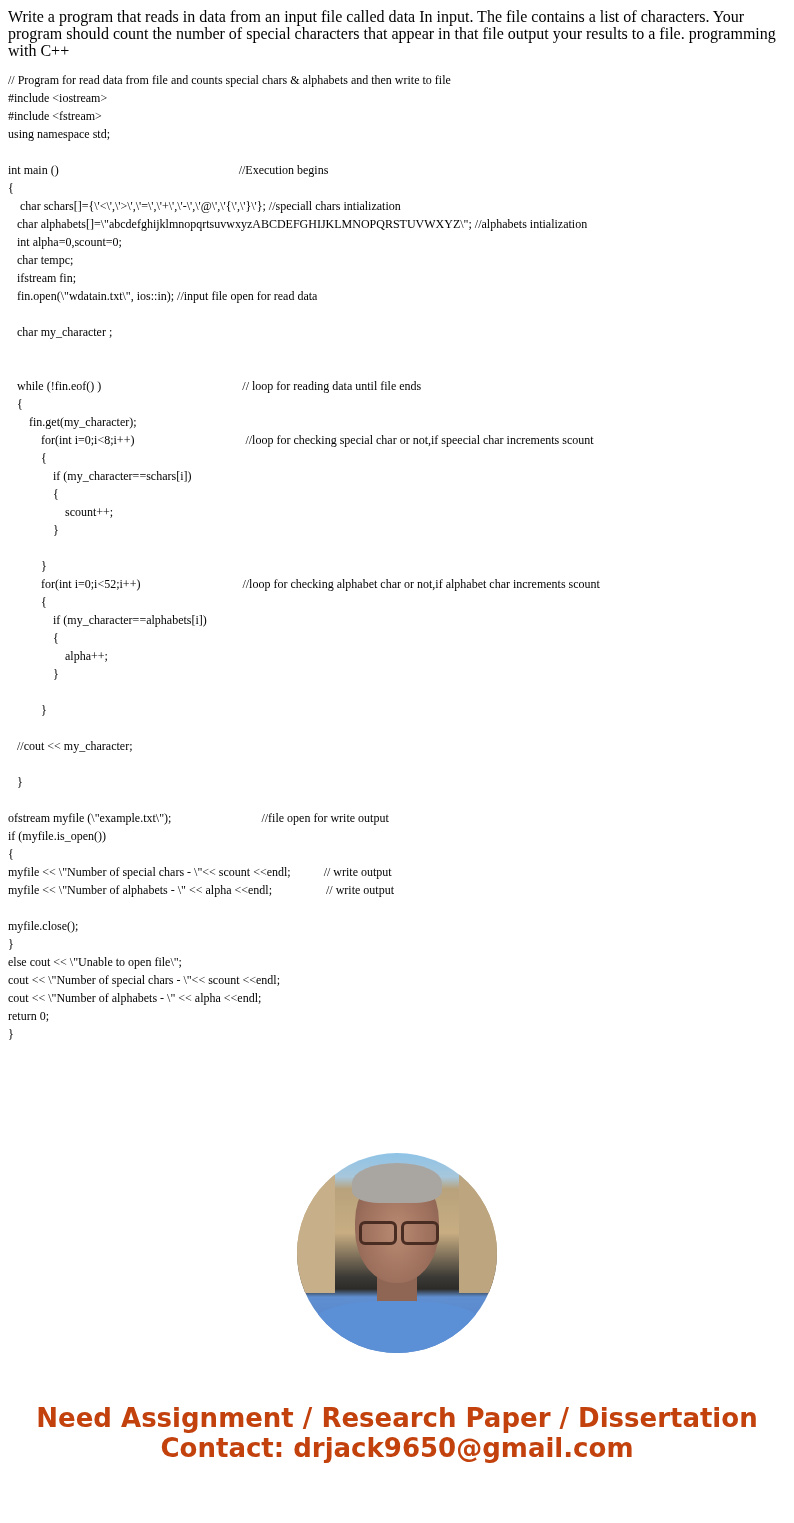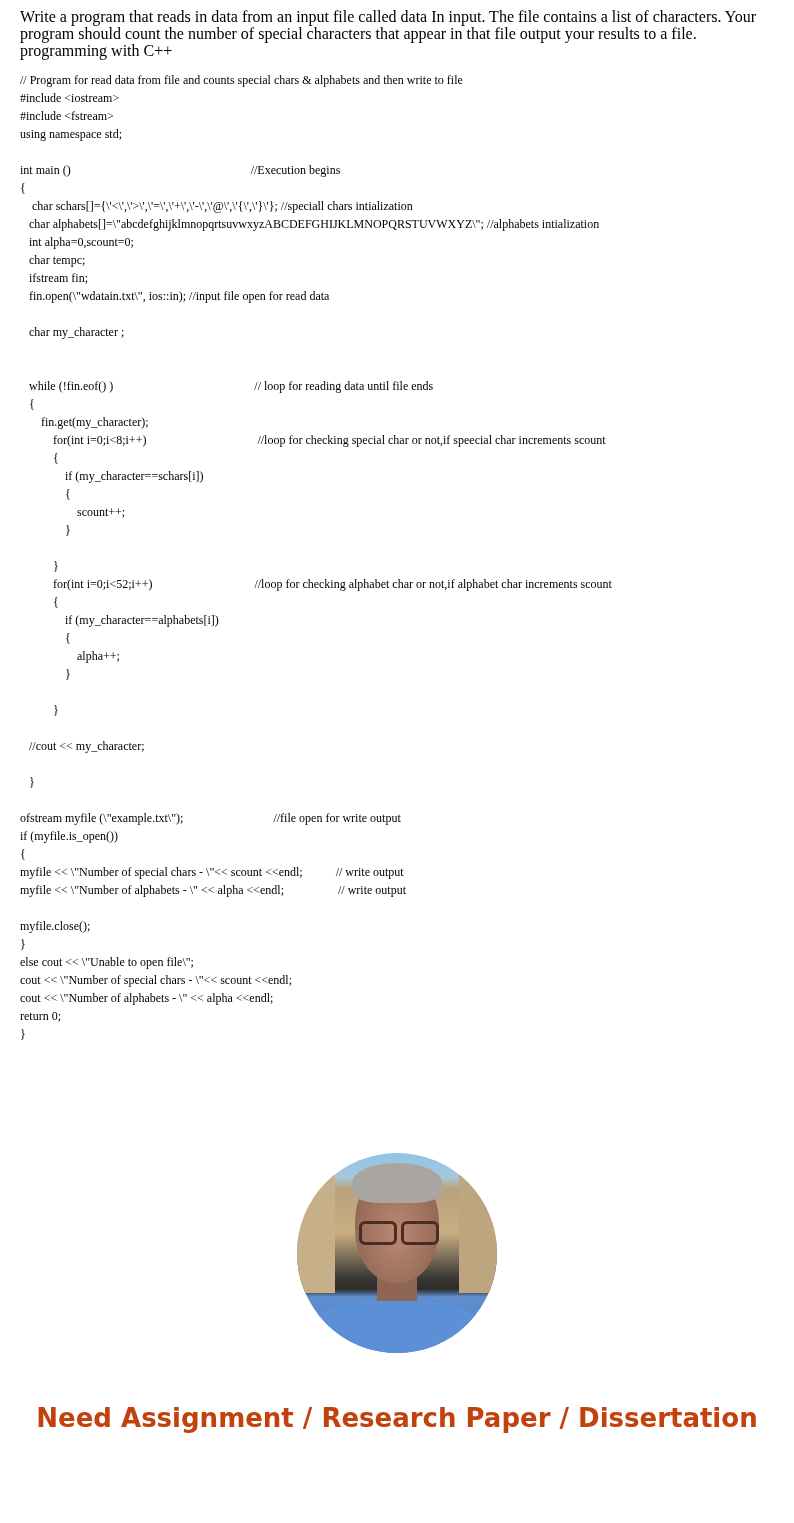--- a/index.html
+++ b/index.html
@@ -5,21 +5,21 @@
     html, body { margin: 0; padding: 0; background: #ffffff; }
     body {
       width: 794px;
       min-height: 1523px;
       font-family: "Liberation Serif", serif;
       font-size: 16px;
       line-height: 18px;
       color: #000000;
       position: relative;
     }
-    .content { padding: 8px 8px 0 20px; }
+    .content { padding: 8px 8px 0 8px; }
     .question { margin: 0 0 12px 0; line-height: 17px; }
     .solution-heading {
       font-family: "Liberation Serif", serif;
       font-size: 19px;
       font-weight: bold;
       margin: 10px 0 12px 0;
       line-height: 22px;
     }
     .code {
       white-space: pre-wrap;
@@ -150,13 +150,14 @@
     <div class="shirt"></div>
     <div class="head"></div>
     <div class="hair"></div>
     <div class="glasses-l"></div>
     <div class="glasses-r"></div>
   </div>
 </div>
 
 <div class="promo">
   <div>Need Assignment / Research Paper / Dissertation</div>
+  <div>Contact: drjack9650@gmail.com</div>
 </div>
 
 </body></html>

